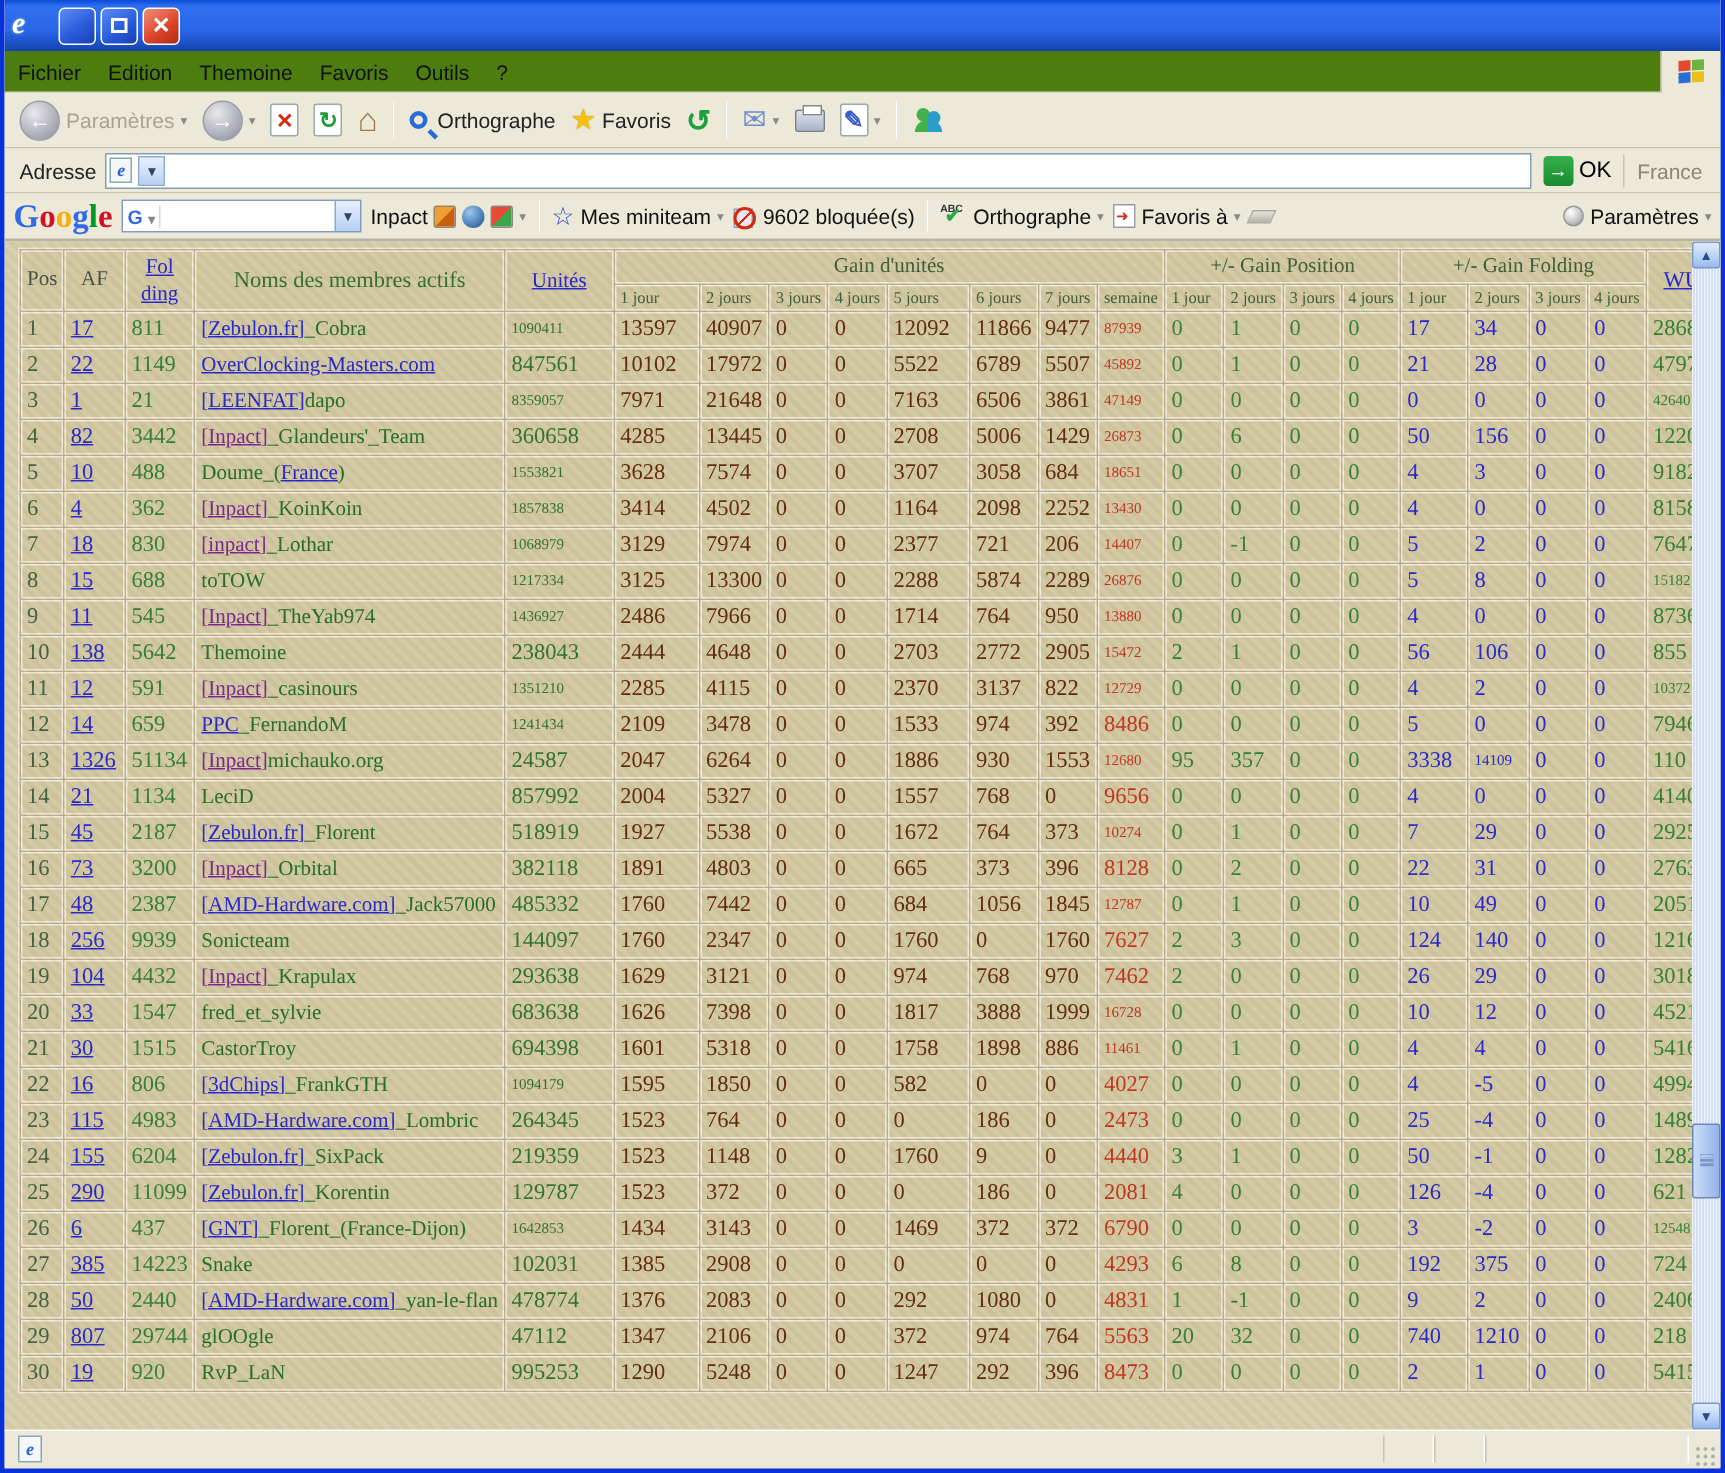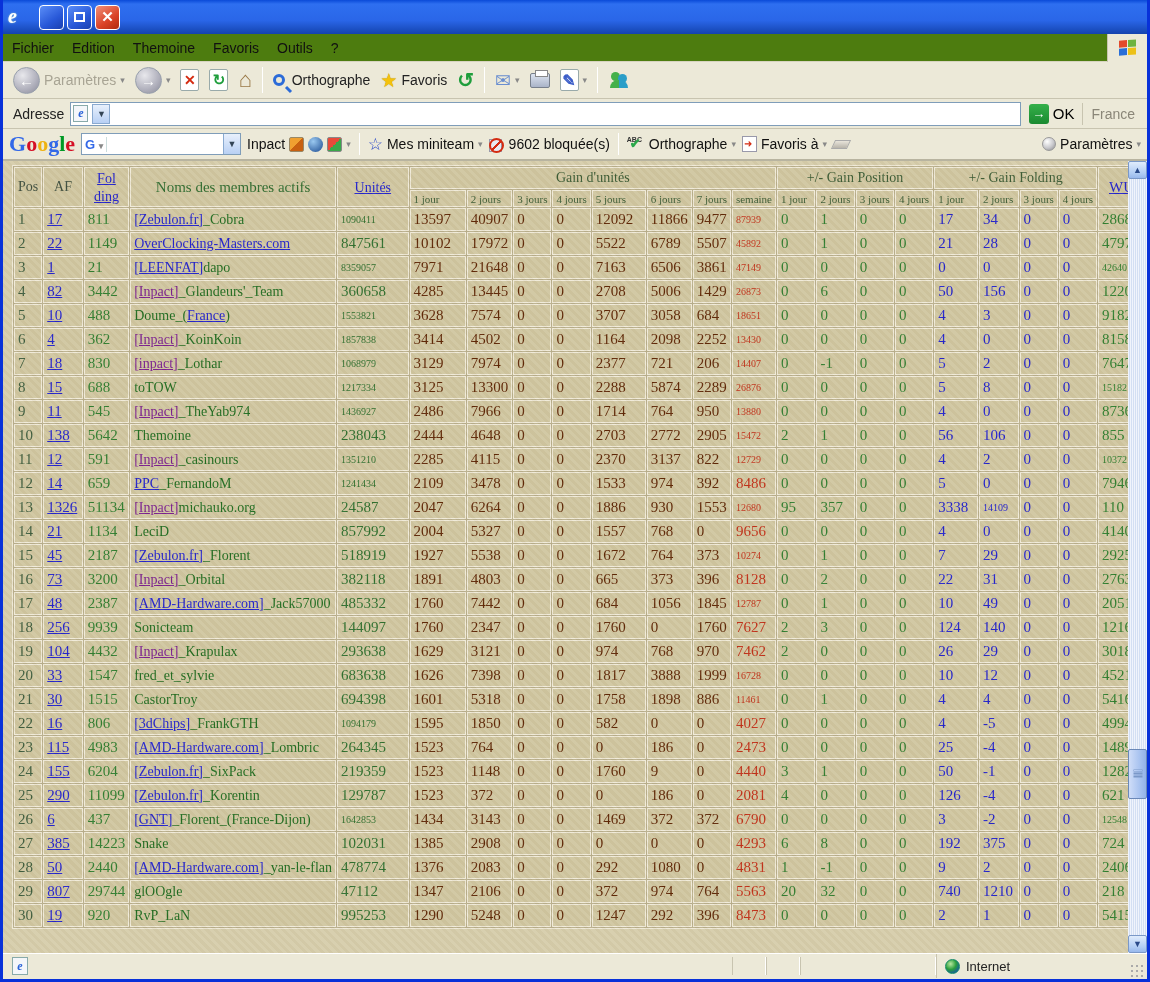--- a/index.html
+++ b/index.html
@@ -1072,20 +1072,16 @@
     </div>
   </div>
 
   <div class="statusbar">
     <div class="st-left">
       <span class="sb-docicon">e</span>
     </div>
     <div class="st-pane p1"></div>
     <div class="st-pane p2"></div>
     <div class="st-pane p3"></div>
-    <div class="st-zone">
-      <span class="globe"></span>
-      <span>Internet</span>
-    </div>
     <div class="grip"></div>
   </div>
 
 </div>
 
 </body></html>

